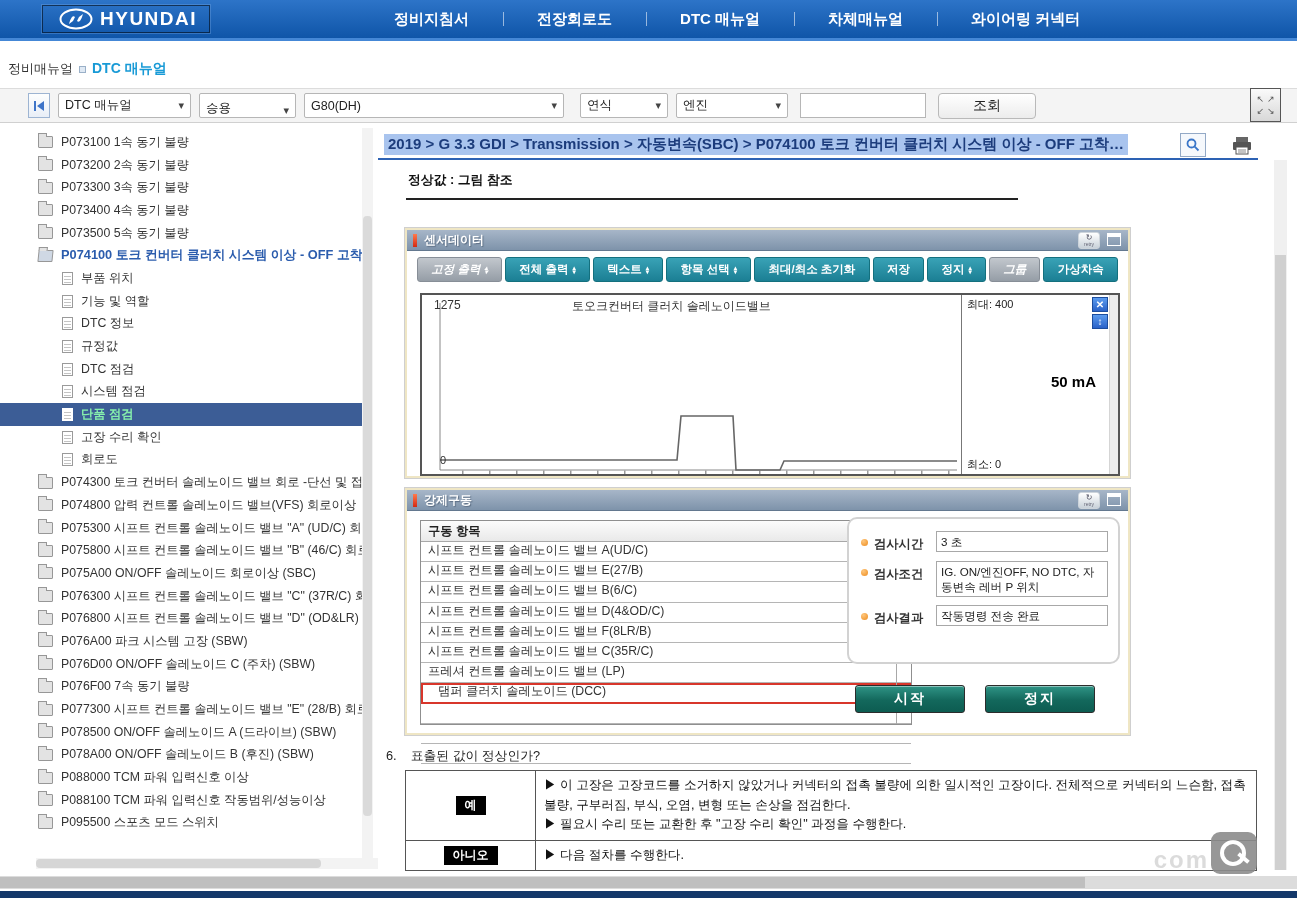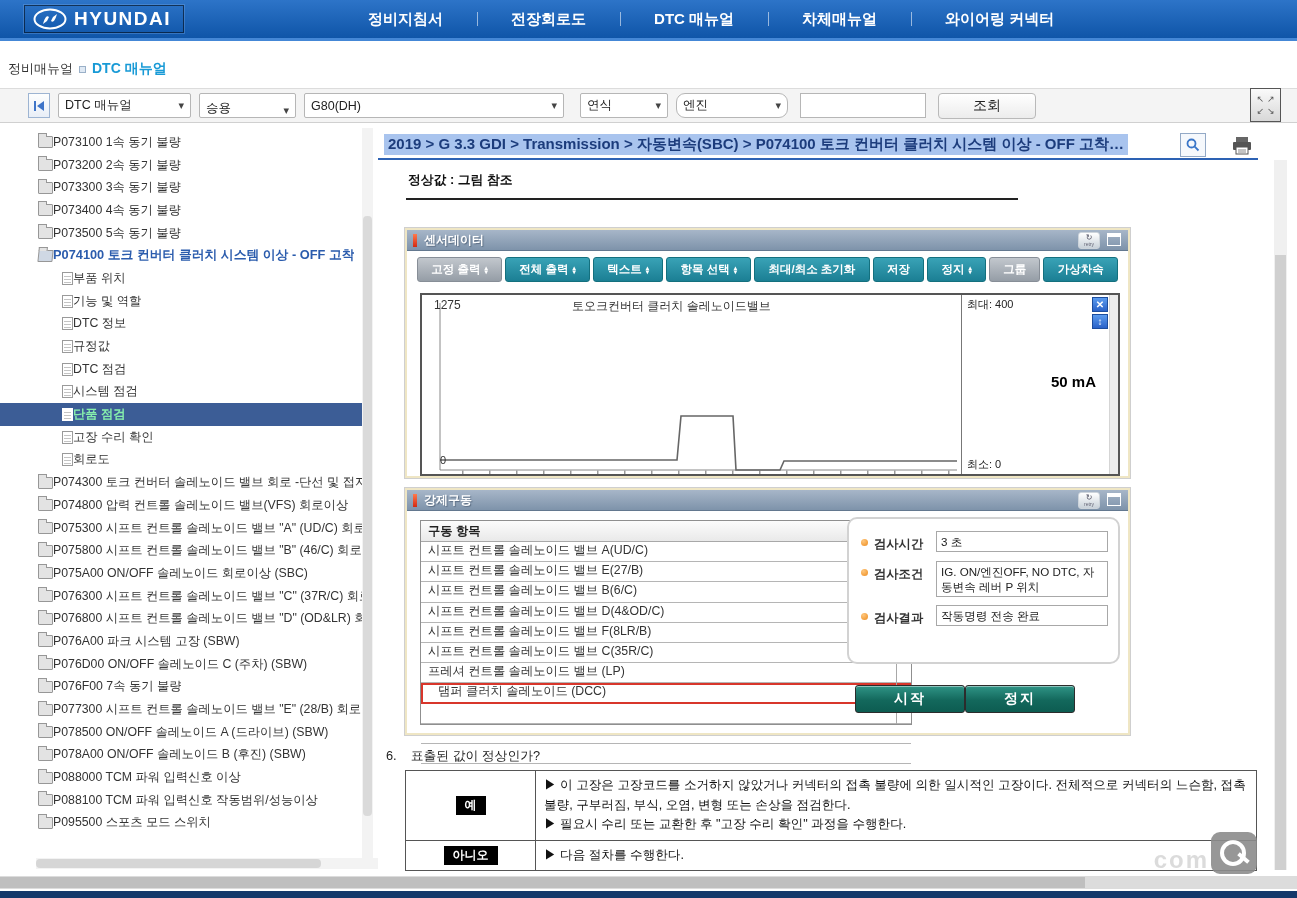--- a/index.html
+++ b/index.html
@@ -3,21 +3,21 @@
 <meta charset="utf-8">
 <style>
   * { margin:0; padding:0; box-sizing:border-box; }
   html,body { width:1297px; height:898px; }
   body { font-family:"Liberation Sans", sans-serif; background:#fff; overflow:hidden; position:relative; }
   #app { position:absolute; inset:0; width:1297px; height:898px; background:#fff; overflow:hidden; }
 
   
   .topbar { position:absolute; left:0; top:0; width:1297px; height:41px;
     background:linear-gradient(#2d74c8, #0f55a8); border-bottom:3px solid #4487d6; display:flex; align-items:center; }
-  .logo-box { margin-left:24px; height:28px; padding:0 12px 0 8px; border:1px solid rgba(0,0,0,.55);
+  .logo-box { margin-left:42px; height:28px; padding:0 12px 0 16px; border:1px solid rgba(0,0,0,.55);
     box-shadow:0 0 0 1px rgba(120,170,230,.35); display:flex; align-items:center; gap:7px; }
   .logo-mark svg { display:block; }
   .logo-text { color:#fff; font-weight:bold; font-size:19px; letter-spacing:1.5px; }
   .nav-items { display:flex; align-items:center; margin-left:150px; }
   .nav-item { color:#fff; font-weight:bold; font-size:15px; padding:0 34px; cursor:pointer; position:relative; white-space:nowrap; }
   .nav-item + .nav-item::before { content:""; position:absolute; left:0; top:2px; height:14px; width:1px; background:rgba(255,255,255,.55); }
 
   
   .crumb-row { position:absolute; left:8px; top:58px; height:22px; display:flex; align-items:center; gap:6px; font-size:13px; }
   .crumb-root { color:#333; }
@@ -29,33 +29,33 @@
     border-top:1px solid #dcdcdc; border-bottom:1px solid #d0d0d0; display:flex; align-items:center; }
   .collapse-btn { margin-left:28px; width:22px; height:25px; border:1px solid #9db4d2; background:linear-gradient(#fdfefe,#e8eef7);
     display:flex; align-items:center; justify-content:center; cursor:pointer; }
   .tb-select { height:25px; background:#fff; border:1px solid #b6b6b6; border-radius:2px; margin-left:8px;
     display:flex; align-items:center; justify-content:space-between; padding:0 6px; font-size:12.5px; color:#222; cursor:pointer; }
   .tb-select .chev { color:#444; font-size:11px; }
   .tb-select:nth-of-type(1) { width:133px; }
   .tb-select:nth-of-type(2) { width:97px;align-items:flex-end; }
   .tb-select:nth-of-type(3) { width:260px; margin-left:8px; }
   .tb-select:nth-of-type(4) { width:88px; margin-left:16px; }
-  .tb-select:nth-of-type(5) { width:112px;border-radius:9px; }
+  .tb-select:nth-of-type(5) { width:112px; }
   .tb-input { height:25px; width:126px; margin-left:12px; border:1px solid #b6b6b6; background:#fff; font-size:12px; padding:0 5px; }
   .tb-go { height:26px; width:98px; margin-left:12px; border:1px solid #b9b9b9; border-radius:4px;
     background:linear-gradient(#ffffff,#ececec); font-size:14px; color:#222; cursor:pointer; }
   .fullscreen-btn { position:absolute; right:16px; top:-1px; width:31px; height:34px; border:1px solid #555;
     background:linear-gradient(#fafafa,#d8d8d8); display:grid; grid-template-columns:1fr 1fr; place-items:center;
     font-size:9px; color:#555; cursor:pointer; line-height:1; padding:4px; }
 
   
   .sidebar { position:absolute; left:0; top:128px; width:362px; height:730px; overflow:hidden; background:#fff; }
   .tree { padding-top:3px; }
   .tree-item { height:22.7px; display:flex; align-items:center; white-space:nowrap; overflow:hidden; cursor:pointer; padding-left:38px; }
-  .tree-item .tlabel { font-size:12.3px; color:#333; overflow:hidden; }
+  .tree-item .tlabel { font-size:12.3px; color:#333; margin-left:8px; overflow:hidden; }
   .ticon { flex:0 0 auto; width:15px; height:12px; background:#e3e3e3; border:1px solid #979797; border-radius:1px; position:relative; }
   .ticon::before { content:""; position:absolute; left:-1px; top:-4px; width:7px; height:3px; background:#e3e3e3; border:1px solid #979797; border-bottom:none; }
   .tree-item.child { padding-left:62px; }
   .tree-item.child .ticon { width:11px; height:13px; background:#fff; border:1px solid #9a9a9a; border-radius:0; }
   .tree-item.child .ticon::before { content:""; position:absolute; left:1px; top:3px; width:7px; height:7px; border:none; background:
     repeating-linear-gradient(#c4c4c4 0 1px, transparent 1px 3px); }
   .tree-item.open .ticon { background:#cfd8e4; transform:skewX(-6deg); }
   .tree-item.boldblue .tlabel { color:#2b5cad; font-weight:bold; font-size:12.8px; }
   .tree-item.sel { background:#3c5d96; }
   .tree-item.sel .tlabel { color:#86efac; font-weight:bold; }
@@ -96,21 +96,21 @@
     font-size:8px; color:#556; line-height:1; cursor:pointer; }
   .retry-icon .rlab { font-size:5px; color:#667; }
   .win-icon { position:absolute; right:7px; top:3px; width:14px; height:13px; border:1px solid #fff; cursor:pointer; }
   .win-icon::before { content:""; display:block; height:3px; background:#fff; }
 
   
   .sensor-toolbar { display:flex; align-items:center; gap:3px; padding:6px 10px 5px 10px; }
   .s-btn { height:25px; display:flex; align-items:center; justify-content:center; gap:4px; padding:0 8px;
     border:1px solid #14707e; border-radius:3px; background:linear-gradient(#39a2b6,#1b7f94); color:#fff;
     font-weight:bold; font-size:11.5px; cursor:pointer; white-space:nowrap; flex:1 1 auto; }
-  .s-btn.gray { background:linear-gradient(#c2c7cd,#959da6); border-color:#878e97; }
+  .s-btn.gray { background:linear-gradient(#c2c7cd,#959da6); border-color:#878e97;font-style:italic; }
   .s-btn .arrows { display:none; flex-direction:column; font-size:6.5px; line-height:.55; margin-top:1px; }
   .s-btn.spin .arrows { display:flex; }
 
   
   .chart-box { position:absolute; left:13px; top:63px; width:700px; height:183px; border:2px solid #555; background:#fff; }
   .chart-plot { position:absolute; left:0; top:0; width:539px; height:179px; }
   .chart-id { position:absolute; left:12px; top:3px; font-size:12px; color:#333; }
   .chart-name { position:absolute; left:150px; top:3px; font-size:12px; color:#333; }
   .chart-zero { position:absolute; left:18px; bottom:8px; font-size:11px; color:#333; }
   .chart-side { position:absolute; left:539px; top:0; width:149px; height:179px; border-left:1px solid #777; }
@@ -132,21 +132,21 @@
     padding-left:7px; white-space:nowrap; overflow:hidden; cursor:pointer; }
   .act-row.hl { outline:2px solid #d8362b; outline-offset:-2px;padding-left:17px; }
 
   .act-fields { position:absolute; left:440px; top:27px; width:273px; height:147px; border:2px solid #d2d2d2; border-radius:10px;
     background:#fff; padding:12px 10px 0 10px; }
   .field-row { display:flex; align-items:flex-start; margin-bottom:8px; }
   .bullet { width:7px; height:7px; border-radius:50%; background:radial-gradient(circle at 35% 30%, #ffc77d, #ec8b1e); margin:8px 6px 0 2px; flex:0 0 auto; }
   .field-label { width:62px; font-size:12.3px; font-weight:bold; color:#333; margin-top:5px; flex:0 0 auto; }
   .field-box { flex:1; border:1px solid #a8a8a8; background:#fff; font-size:11.6px; color:#222; padding:2px 4px; line-height:1.3; }
 
-  .act-buttons { position:absolute; left:448px; top:195px; display:flex; gap:0; }
+  .act-buttons { position:absolute; left:448px; top:195px; display:flex; gap:20px; }
   .green-btn { width:110px; height:28px; border:1px solid #2c2c2c; border-radius:3px; color:#fff; font-weight:bold; font-size:14px;
     background:linear-gradient(#2f9486 0%, #13685c 55%, #0d5c51 100%); box-shadow:inset 0 1px 0 rgba(255,255,255,.45); cursor:pointer; letter-spacing:2px; }
 
   
   .question-line { position:absolute; left:8px; top:620px; font-size:12.8px; color:#222; display:flex; gap:14px; }
   .q-table { position:absolute; left:27px; top:642px; width:852px; border:1px solid #555; border-bottom:none; }
   .q-row { display:flex; border-bottom:1px solid #555; }
   .q-badge-cell { flex:0 0 130px; border-right:1px solid #555; display:flex; align-items:center; justify-content:center; }
   .q-badge { background:#000; color:#fff; font-size:12px; font-weight:bold; padding:1px 9px; }
   .q-text-cell { flex:1; padding:5px 8px; font-size:12.6px; color:#111; line-height:1.55; }

